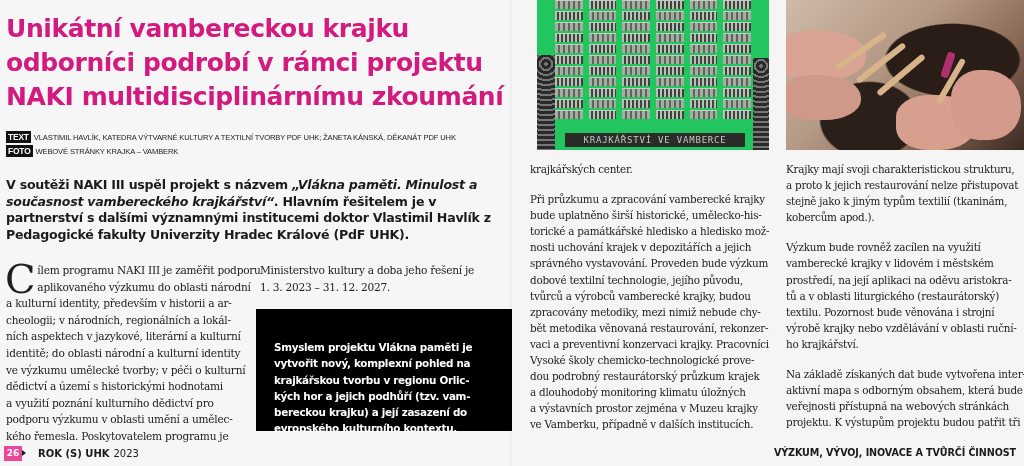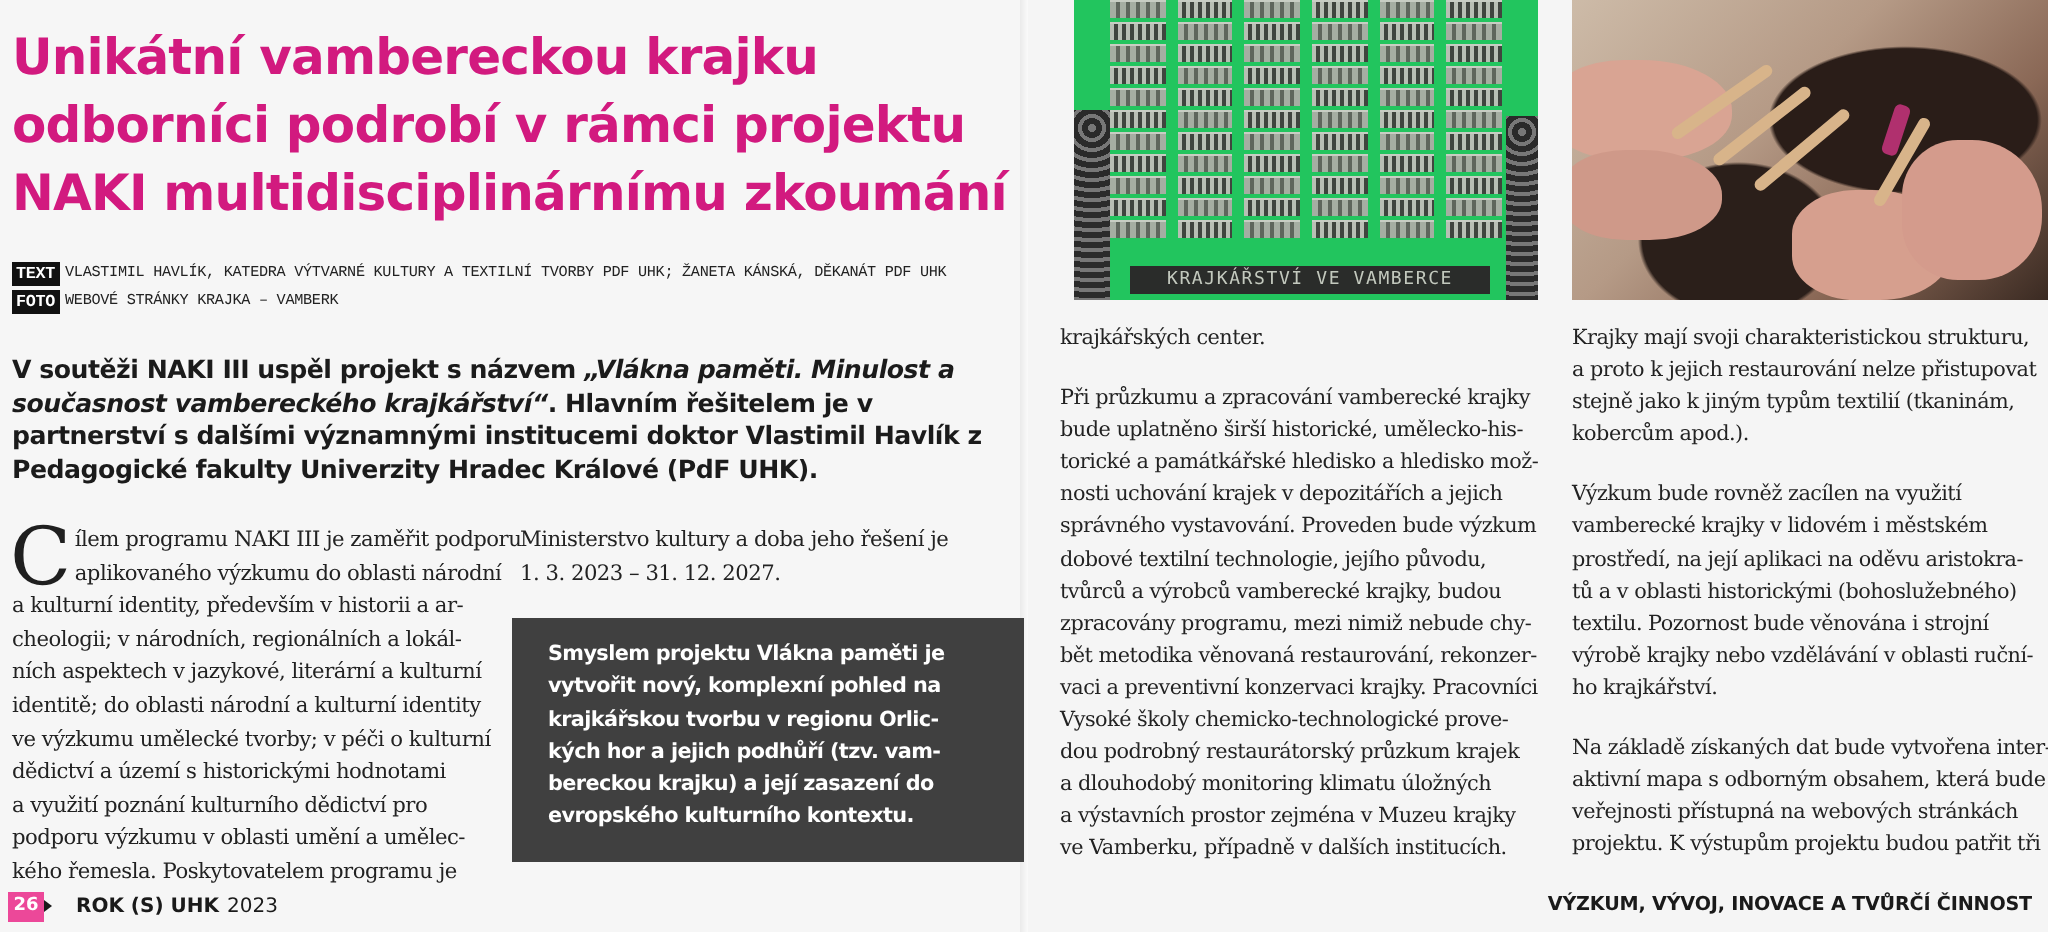--- a/index.html
+++ b/index.html
@@ -11,36 +11,36 @@
     .gutter { position: absolute; left: 510px; top: 0; width: 4px; height: 466px; background: linear-gradient(90deg, #eaeaea, #fafafa); }
 
     .title {
       position: absolute; left: 6px; top: 12px; width: 500px;
       font-family: "DejaVu Sans", sans-serif; font-weight: bold;
       font-size: 25px; line-height: 34px; color: #d21a7f; letter-spacing: -0.4px;
     }
     .title .line { display: block; white-space: nowrap; }
 
     .credits { position: absolute; left: 6px; top: 130px; width: 500px;
-      font-family: Liberation Mono, monospace; font-size: 7.6px; color: #222; }
+      font-family: Liberation Sans, sans-serif; font-size: 7.6px; color: #222; }
     .credit-row { display: flex; align-items: center; height: 14px; white-space: nowrap; letter-spacing: -0.15px; }
     .credit-tag { background: #111; color: #fff; font-weight: bold; font-size: 8.4px; padding: 1px 2px; margin-right: 3px; line-height: 10px; }
 
     .lead { position: absolute; left: 6px; top: 177px; width: 500px;
       font-family: "DejaVu Sans", sans-serif; font-weight: bold; font-size: 12.6px; line-height: 16.5px; color: #1b1b1b; letter-spacing: -0.25px; }
     .lead .it { font-style: italic; }
 
     .col { position: absolute; font-size: 10.6px; line-height: 16.6px; color: #222; letter-spacing: -0.25px; }
     .col .ln { display: block; white-space: nowrap; }
     .col1 { left: 6px; top: 262px; width: 242px; }
     .dropcap { float: left; font-size: 40px; line-height: 32px; margin: 1px 2px 0 -1px; color: #1f1f1f; }
     .col2 { left: 260px; top: 262px; width: 246px; }
 
-    .pullquote { position: absolute; left: 256px; top: 309px; width: 256px; height: 122px; background: #404040;
-      padding: 10px 10px 0 18px; font-family: "DejaVu Sans", sans-serif; font-weight: bold;
+    .pullquote { position: absolute; left: 256px; top: 309px; width: 256px; height: 122px; background: #000000;
+      padding: 30px 10px 0 18px; font-family: "DejaVu Sans", sans-serif; font-weight: bold;
       font-size: 10.4px; line-height: 16.3px; color: #fff; letter-spacing: -0.3px; }
     .pullquote .ln { display: block; white-space: nowrap; }
 
     .footer-left { position: absolute; left: 4px; top: 446px; display: flex; align-items: center; }
     .pagenum { background: #ec4899; color: #fff; font-family: "DejaVu Sans", sans-serif; font-weight: bold;
       font-size: 9px; width: 18px; height: 15px; line-height: 15px; text-align: center; position: relative; }
     .pagenum::after { content: ""; position: absolute; right: -4px; top: 4px; border-left: 4px solid #1a1a1a;
       border-top: 3.5px solid transparent; border-bottom: 3.5px solid transparent; }
     .mag-name { margin-left: 16px; font-family: "DejaVu Sans", sans-serif; font-weight: bold; font-size: 10px; color: #1a1a1a; }
     .mag-year { margin-left: 4px; font-family: "DejaVu Sans", sans-serif; font-size: 10px; color: #1a1a1a; }
@@ -240,40 +240,40 @@
 <div class="rcol rcol1">
   <span class="ln">krajkářských center.</span>
   <span class="gap"></span>
   <span class="ln">Při průzkumu a zpracování vamberecké krajky</span>
   <span class="ln">bude uplatněno širší historické, umělecko-his-</span>
   <span class="ln">torické a památkářské hledisko a hledisko mož-</span>
   <span class="ln">nosti uchování krajek v depozitářích a jejich</span>
   <span class="ln">správného vystavování. Proveden bude výzkum</span>
   <span class="ln">dobové textilní technologie, jejího původu,</span>
   <span class="ln">tvůrců a výrobců vamberecké krajky, budou</span>
-  <span class="ln">zpracovány programu, mezi nimiž nebude chy-</span>
+  <span class="ln">zpracovány metodiky, mezi nimiž nebude chy-</span>
   <span class="ln">bět metodika věnovaná restaurování, rekonzer-</span>
   <span class="ln">vaci a preventivní konzervaci krajky. Pracovníci</span>
   <span class="ln">Vysoké školy chemicko-technologické prove-</span>
   <span class="ln">dou podrobný restaurátorský průzkum krajek</span>
   <span class="ln">a dlouhodobý monitoring klimatu úložných</span>
   <span class="ln">a výstavních prostor zejména v Muzeu krajky</span>
   <span class="ln">ve Vamberku, případně v dalších institucích.</span>
 </div>
 
 <div class="rcol rcol2">
   <span class="ln">Krajky mají svoji charakteristickou strukturu,</span>
   <span class="ln">a proto k jejich restaurování nelze přistupovat</span>
   <span class="ln">stejně jako k jiným typům textilií (tkaninám,</span>
   <span class="ln">kobercům apod.).</span>
   <span class="gap"></span>
   <span class="ln">Výzkum bude rovněž zacílen na využití</span>
   <span class="ln">vamberecké krajky v lidovém i městském</span>
   <span class="ln">prostředí, na její aplikaci na oděvu aristokra-</span>
-  <span class="ln">tů a v oblasti historickými (bohoslužebného)</span>
+  <span class="ln">tů a v oblasti liturgického (restaurátorský)</span>
   <span class="ln">textilu. Pozornost bude věnována i strojní</span>
   <span class="ln">výrobě krajky nebo vzdělávání v oblasti ruční-</span>
   <span class="ln">ho krajkářství.</span>
   <span class="gap"></span>
   <span class="ln">Na základě získaných dat bude vytvořena inter-</span>
   <span class="ln">aktivní mapa s odborným obsahem, která bude</span>
   <span class="ln">veřejnosti přístupná na webových stránkách</span>
   <span class="ln">projektu. K výstupům projektu budou patřit tři</span>
 </div>
 

